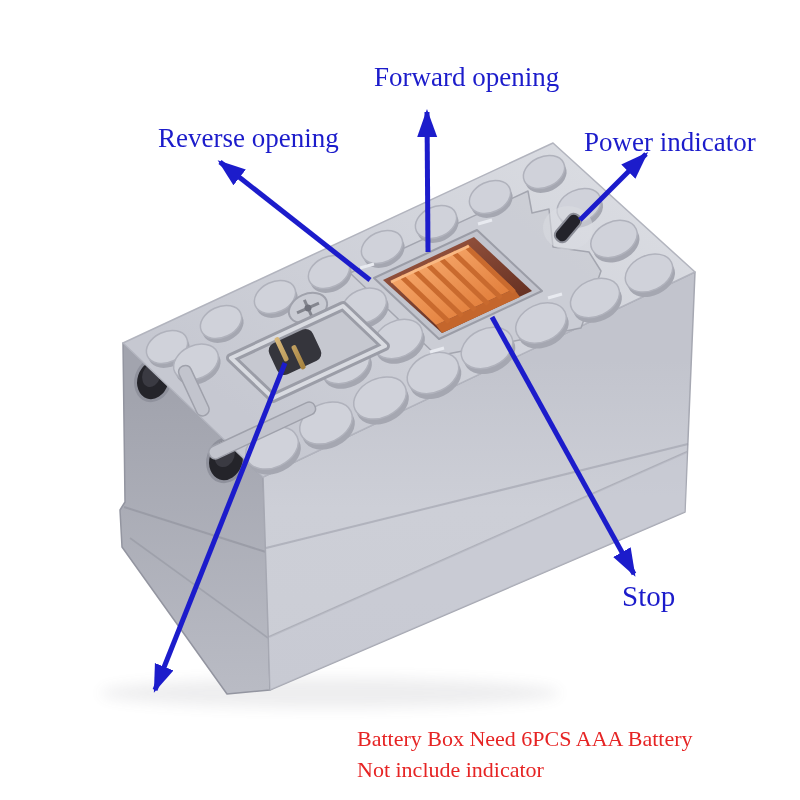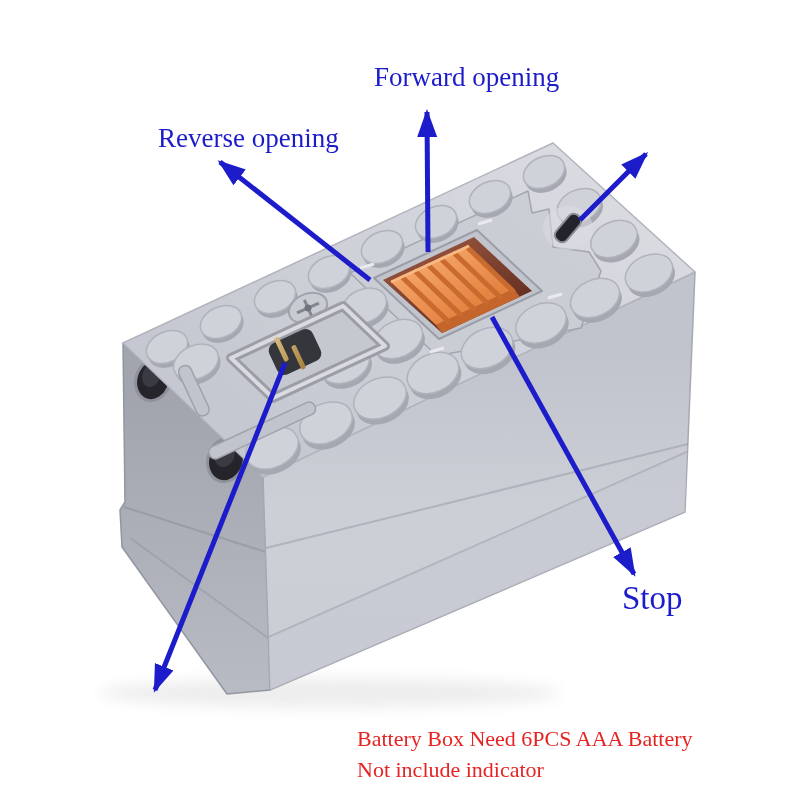--- a/index.html
+++ b/index.html
@@ -2,21 +2,21 @@
 <html><head>
 <meta charset="utf-8">
 <style>
   html,body{margin:0;padding:0;}
   body{width:800px;height:800px;background:#ffffff;position:relative;overflow:hidden;
        font-family:"DejaVu Sans",sans-serif;}
   .stage{position:absolute;left:0;top:0;width:800px;height:800px;font-family:Liberation Serif, serif;}
   svg{position:absolute;left:0;top:0;}
   .annotation{position:absolute;white-space:nowrap;color:#1c1ccb;
               font-size:27px;font-weight:normal;letter-spacing:0px;}
-  .annotation.big{font-size:33px;}
+  .annotation.big{font-size:29px;}
   .note-line{position:absolute;white-space:nowrap;color:#e62424;font-size:22px;}
 </style>
 </head>
 <body>
 
 <div class="stage">
 
 <svg width="800" height="800" viewBox="0 0 800 800">
   <defs>
     <linearGradient id="gTop" gradientUnits="userSpaceOnUse" x1="553" y1="143" x2="300" y2="460">
@@ -235,18 +235,19 @@
     <line x1="428" y1="252" x2="427" y2="112" marker-end="url(#ah)"></line>
     <line x1="370" y1="280" x2="220" y2="162" marker-end="url(#ah)"></line>
     <line x1="580" y1="220" x2="646" y2="154" marker-end="url(#ah)"></line>
     <line x1="492" y1="317" x2="634" y2="574" marker-end="url(#ah)"></line>
     <line x1="285" y1="363" x2="155" y2="690" marker-end="url(#ah)"></line>
   </g>
 </svg>
 
 <div class="annotation" style="left:374px;top:62px">Forward opening</div>
 <div class="annotation" style="left:158px;top:123px">Reverse opening</div>
+<div class="annotation" style="left:584px;top:127px">Power indicator</div>
 <div class="annotation big" style="left:622px;top:580px">Stop</div>
 
 <div class="note-line" style="left:357px;top:726px">Battery Box Need 6PCS AAA Battery</div>
 <div class="note-line" style="left:357px;top:757px">Not include indicator</div>
 
 </div>
 
 </body></html>

